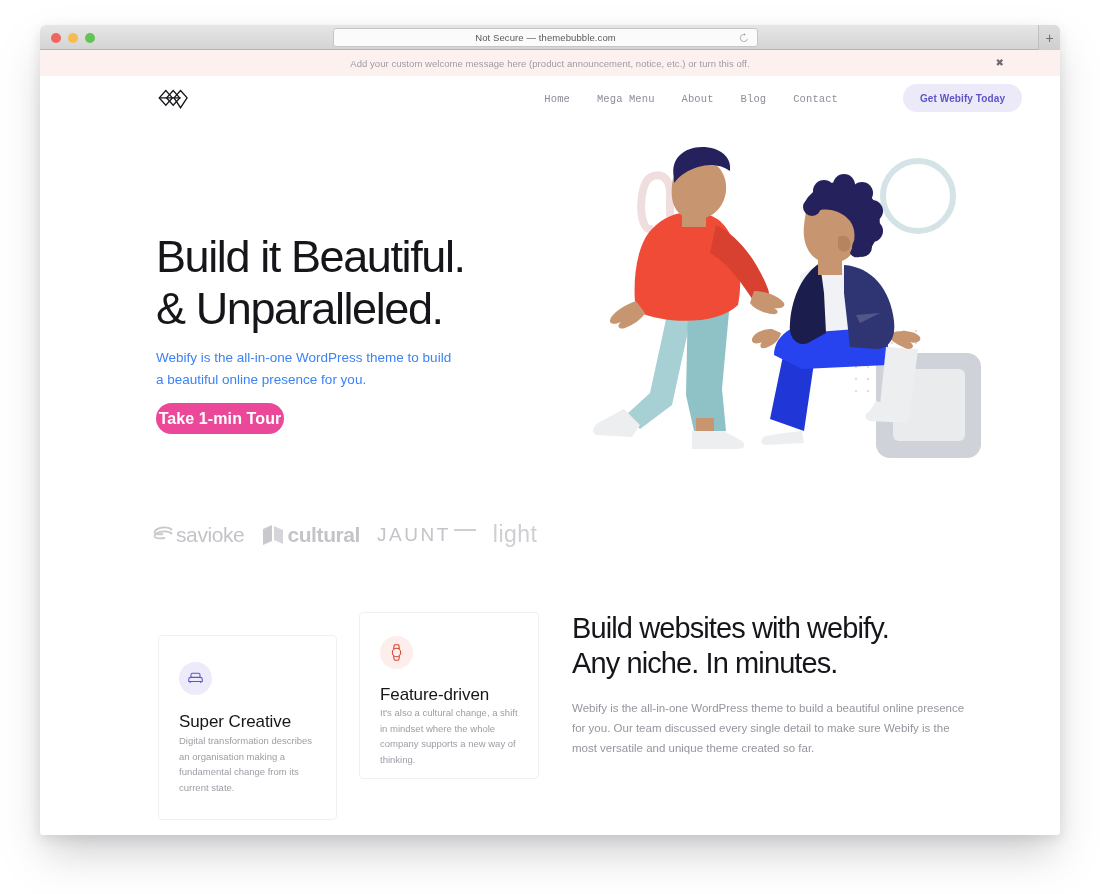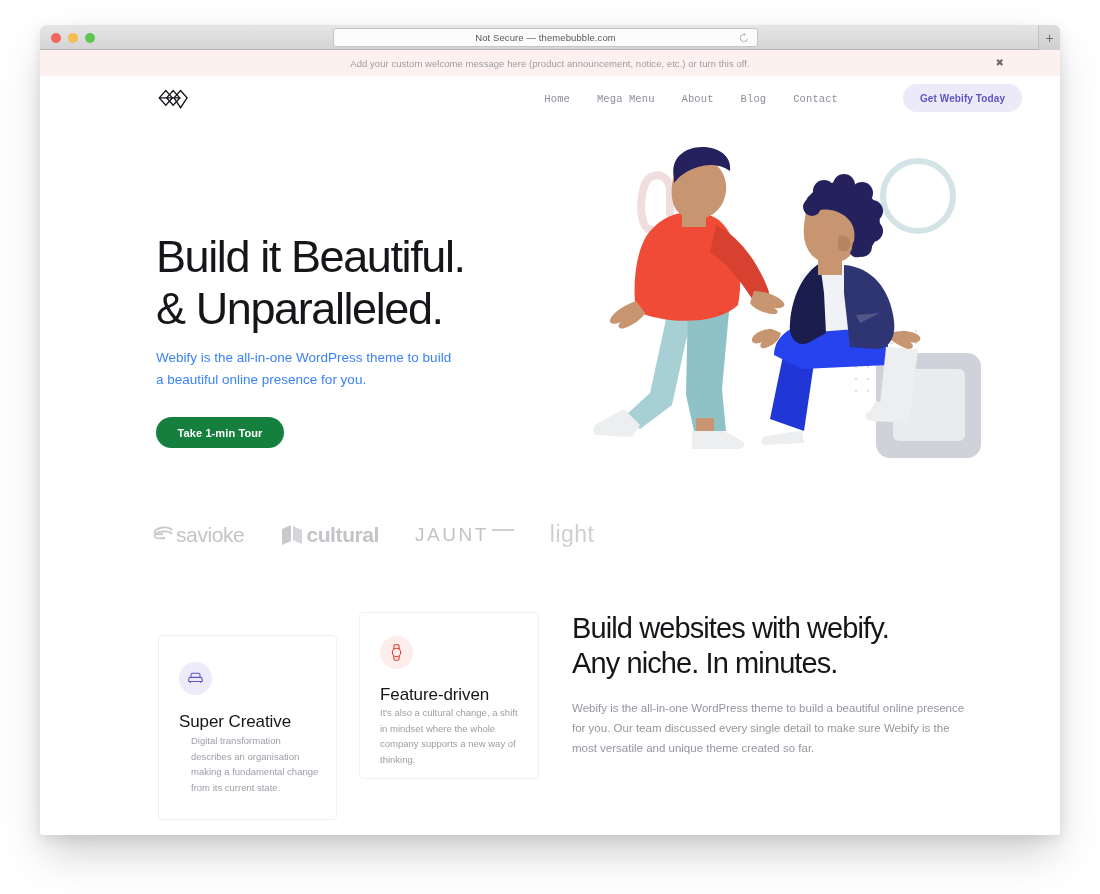--- a/index.html
+++ b/index.html
@@ -127,35 +127,35 @@
     color: #16161a;
     font-weight: normal;
   }
   .hero-sub {
     margin-top: 12px;
     font-size: 13.5px;
     line-height: 22px;
     color: #3b82f6;
   }
   .tour-btn {
-    margin-top: 26px;
+    margin-top: 12px;
     width: 128px; height: 31px;
-    background: #15803d;
+    background: #ec4899;
     border: none;
     border-radius: 16px;
     color: #ffffff;
-    font-size: 11px;
+    font-size: 16px;
     font-weight: bold;
     font-family: "Liberation Sans", sans-serif;
     letter-spacing: .1px;
     cursor: pointer;
   }
   .clients {
     position: absolute; left: 112px; top: 393px;
-    display: flex; align-items: center; gap: 36px;
+    display: flex; align-items: center; gap: 17px;
     opacity: .99;
   }
   .client { display: flex; align-items: center; color: #c9c9cd; }
   .client-name {
     font-size: 21px; color: #c3c3c8; letter-spacing: -0.4px;
   }
   .client-name.bold { font-weight: bold; }
   .client-name.wide { letter-spacing: 2.5px; font-size: 19px; }
   .client-name.light { font-weight: normal; letter-spacing: .5px; font-size: 23px; color:#cfcfd3;}
 
@@ -190,21 +190,21 @@
   .card-title {
     position: absolute; left: 20px;
     font-size: 17px; color: #16161a; letter-spacing: -0.1px;
   }
   .card-a .card-title { top: 76px; }
   .card-b .card-title { top: 72px; }
   .card-body {
     position: absolute; left: 20px; right: 14px;
     font-size: 9.5px; line-height: 15.5px; color: #9d9da6;
   }
-  .card-a .card-body { top: 97px; margin-left: 12px; }
+  .card-a .card-body { top: 97px; }
   .card-b .card-body { top: 92px; }
 
   .right-block { position: absolute; left: 532px; top: 48px; width: 400px; }
   .right-block h2 {
     font-size: 29px;
     line-height: 35px;
     letter-spacing: -0.9px;
     color: #16161a;
     font-weight: normal;
   }

